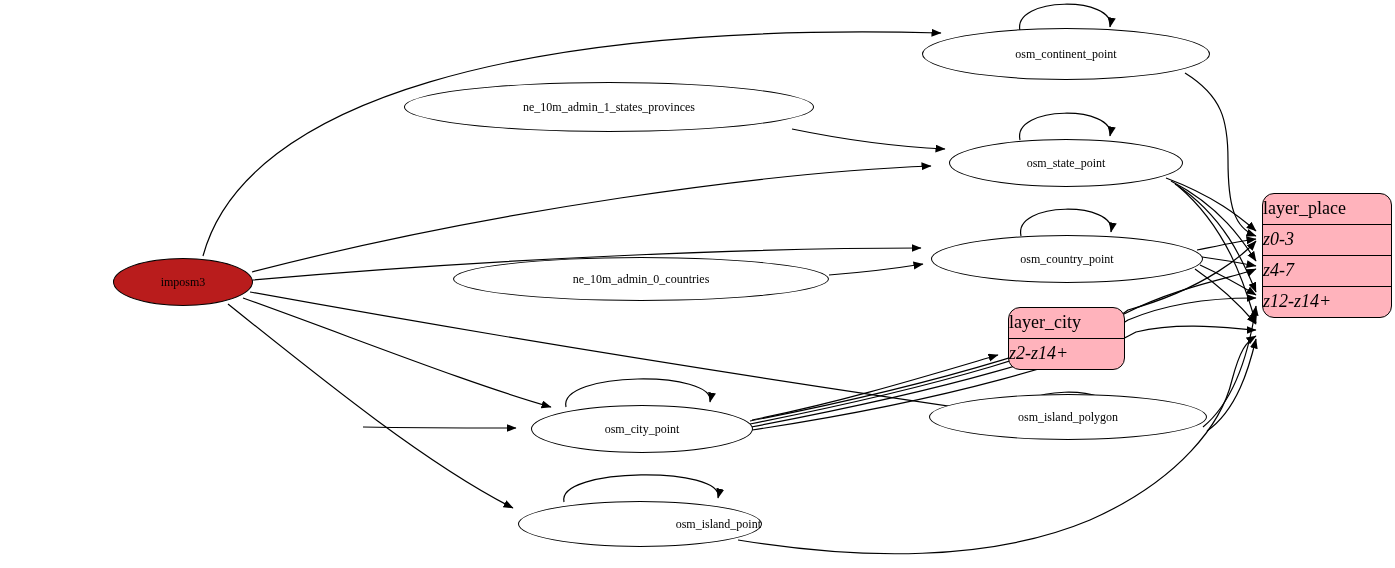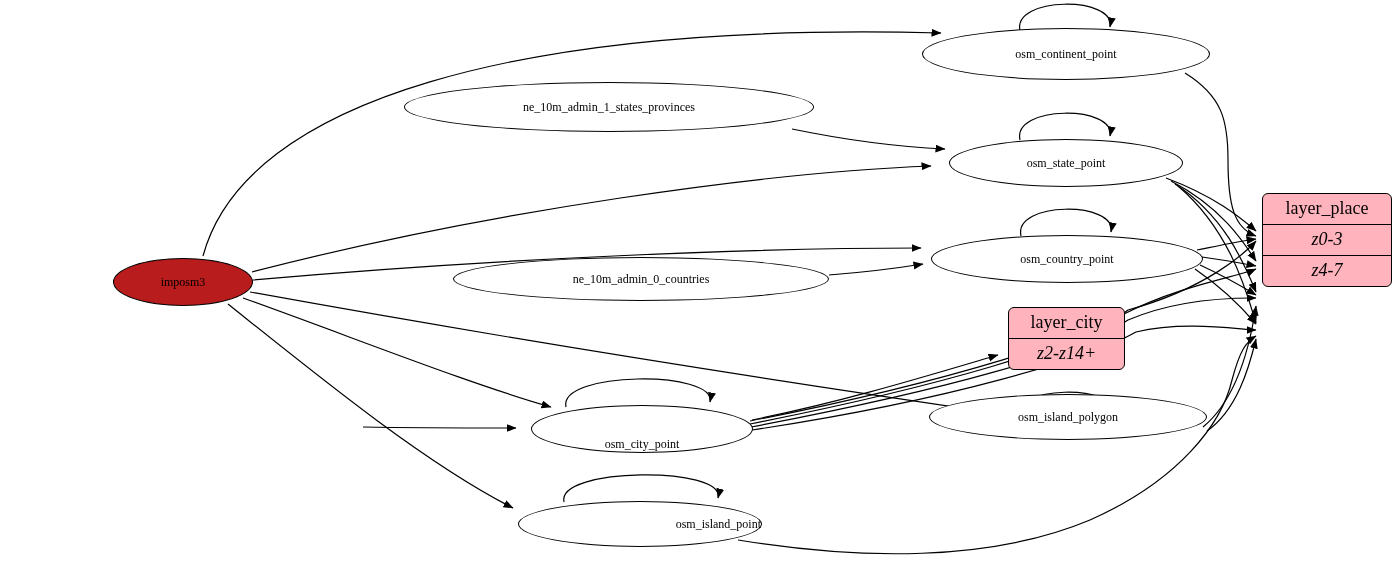--- a/index.html
+++ b/index.html
@@ -8,22 +8,22 @@
     font-family:"Liberation Serif","DejaVu Serif",serif;color:#000;
   }
   svg.edge-layer{position:absolute;left:0;top:0;width:1395px;height:568px;}
   .edge{fill:none;stroke:#000;stroke-width:1.2px;}
   .ellipse-node{
     position:absolute;box-sizing:border-box;border:1.3px solid #000;border-radius:50%;
     background:#ffffff;display:flex;align-items:center;justify-content:center;
     font-size:12px;white-space:nowrap;
   }
   .record-node{
-    position:absolute;box-sizing:border-box;border:1.4px solid #000;border-radius:6px;
-    overflow:hidden;text-align:center;font-size:18px;white-space:nowrap;
+    position:absolute;box-sizing:border-box;border:1.4px solid #000;border-radius:12px;
+    overflow:hidden;font-size:18px;white-space:nowrap;
   }
   .record-row{height:30px;line-height:29px;}
   .record-row + .record-row{border-top:1.2px solid #000;font-style:italic;}
 </style>
 </head>
 <body>
 
 <div class="stage" style="background: rgb(255, 255, 255);">
 
   <svg class="edge-layer" viewBox="0 0 1395 568">
@@ -77,34 +77,35 @@
   </div>
   <div class="ellipse-node" style="left: 922px; top: 28px; width: 288px; height: 52px; background: rgb(255, 255, 255);">
     <span>osm_continent_point</span>
   </div>
   <div class="ellipse-node" style="left: 949px; top: 139px; width: 234px; height: 48px; background: rgb(255, 255, 255);">
     <span>osm_state_point</span>
   </div>
   <div class="ellipse-node" style="left: 931px; top: 235px; width: 272px; height: 48px; background: rgb(255, 255, 255);">
     <span>osm_country_point</span>
   </div>
-  <div class="ellipse-node" style="left: 531px; top: 405px; width: 222px; height: 48px; background: rgb(255, 255, 255); align-items: flex-end;">
+  <div class="ellipse-node" style="left: 531px; top: 405px; width: 222px; height: 48px; background: rgb(255, 255, 255);">
     <span>osm_city_point</span>
   </div>
   <div class="ellipse-node" style="left: 929px; top: 394px; width: 278px; height: 46px; background: rgb(255, 255, 255);">
     <span>osm_island_polygon</span>
   </div>
   <div class="ellipse-node" style="left: 518px; top: 501px; width: 244px; height: 46px; background: rgb(255, 255, 255); justify-content: flex-end;">
     <span>osm_island_point</span>
   </div>
 
   <div class="record-node" style="left: 1008px; top: 307px; width: 117px; background: rgb(255, 179, 188);">
     <div class="record-row">layer_city</div>
     <div class="record-row">z2-z14+</div>
   </div>
 
   <div class="record-node" style="left: 1262px; top: 193px; width: 130px; background: rgb(255, 179, 188);">
     <div class="record-row">layer_place</div>
     <div class="record-row">z0-3</div>
     <div class="record-row">z4-7</div>
+    <div class="record-row">z12-z14+</div>
   </div>
 
 </div>
 
 </body></html>

